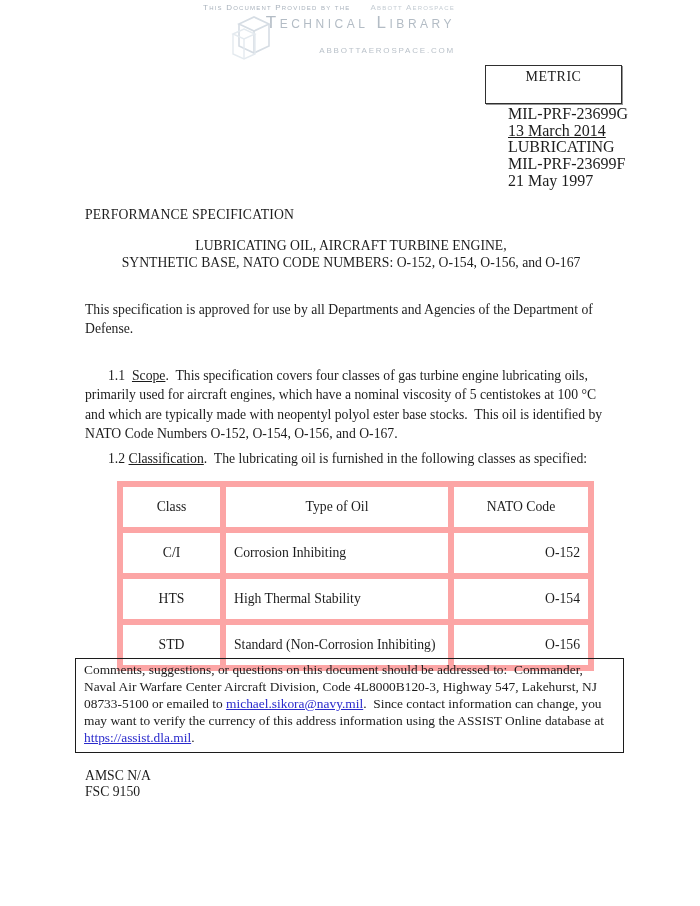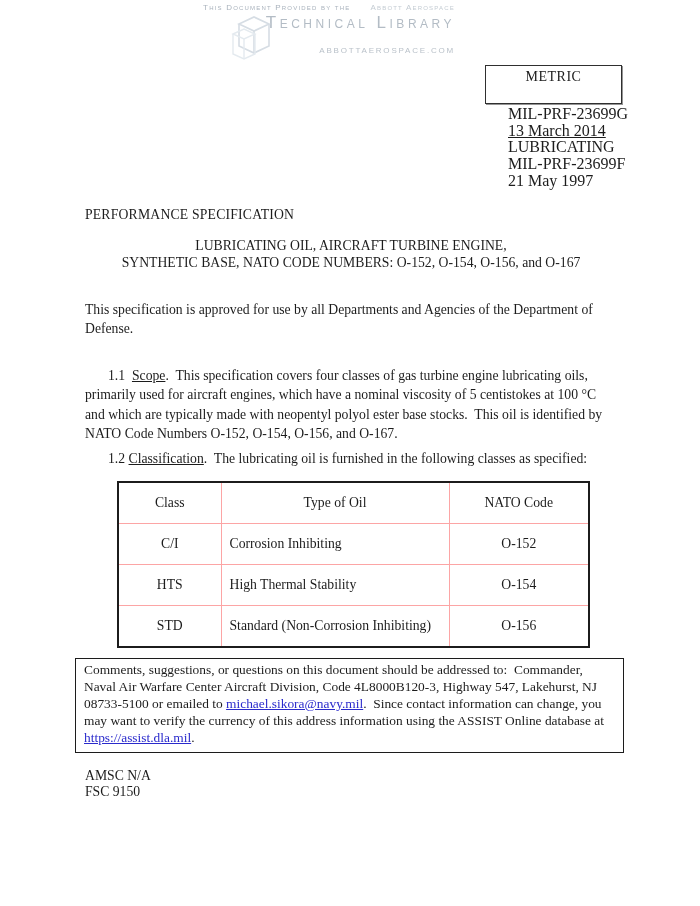--- a/index.html
+++ b/index.html
@@ -90,30 +90,30 @@
   .scope-para { top: 366px; text-indent: 23px; }
   .classification-para { top: 449px; text-indent: 23px; }
   
   .class-table {
     position: absolute;
     left: 117px; top: 481px;
     border-collapse: collapse;
     font-size: 13.7px;
   }
   .class-table td, .class-table th {
-    border: 1px solid #fca5a5;
+    border: 6px solid #fca5a5;
     height: 25px;
     padding: 12px 8px;
     font-weight: normal;
   }
   .class-table { border: 2px solid #1c1c1c; }
   .class-table th { text-align: center; }
   .col-class { width: 103px; text-align: center; }
   .col-type  { width: 228px; text-align: left; }
-  .col-nato  { width: 140px; text-align: center; }
+  .col-nato  { width: 140px; text-align: right; }
   
   .comments-box {
     position: absolute;
     left: 75px; top: 658px;
     width: 549px;
     border: 1px solid #1c1c1c;
     padding: 3px 8px 5px 8px;
     font-size: 13.4px;
     line-height: 16.9px;
     white-space: pre-wrap;

